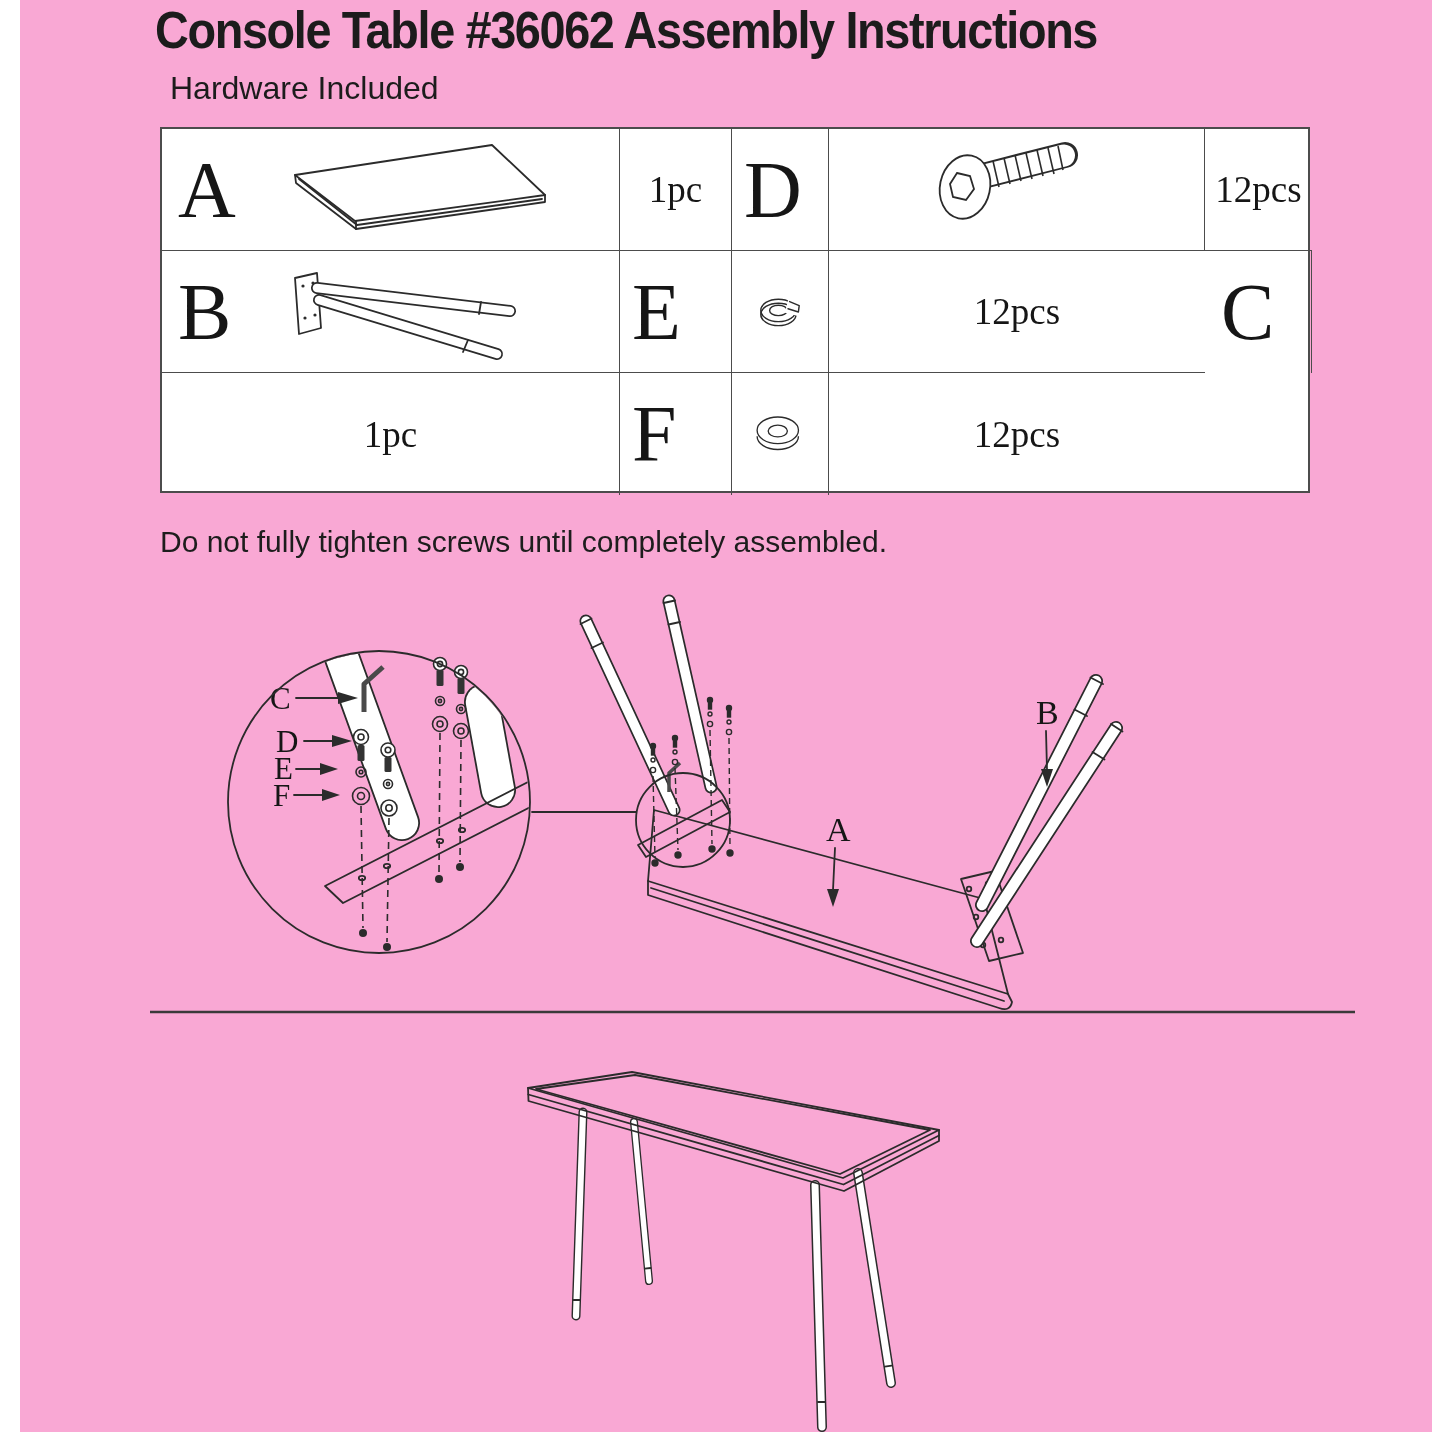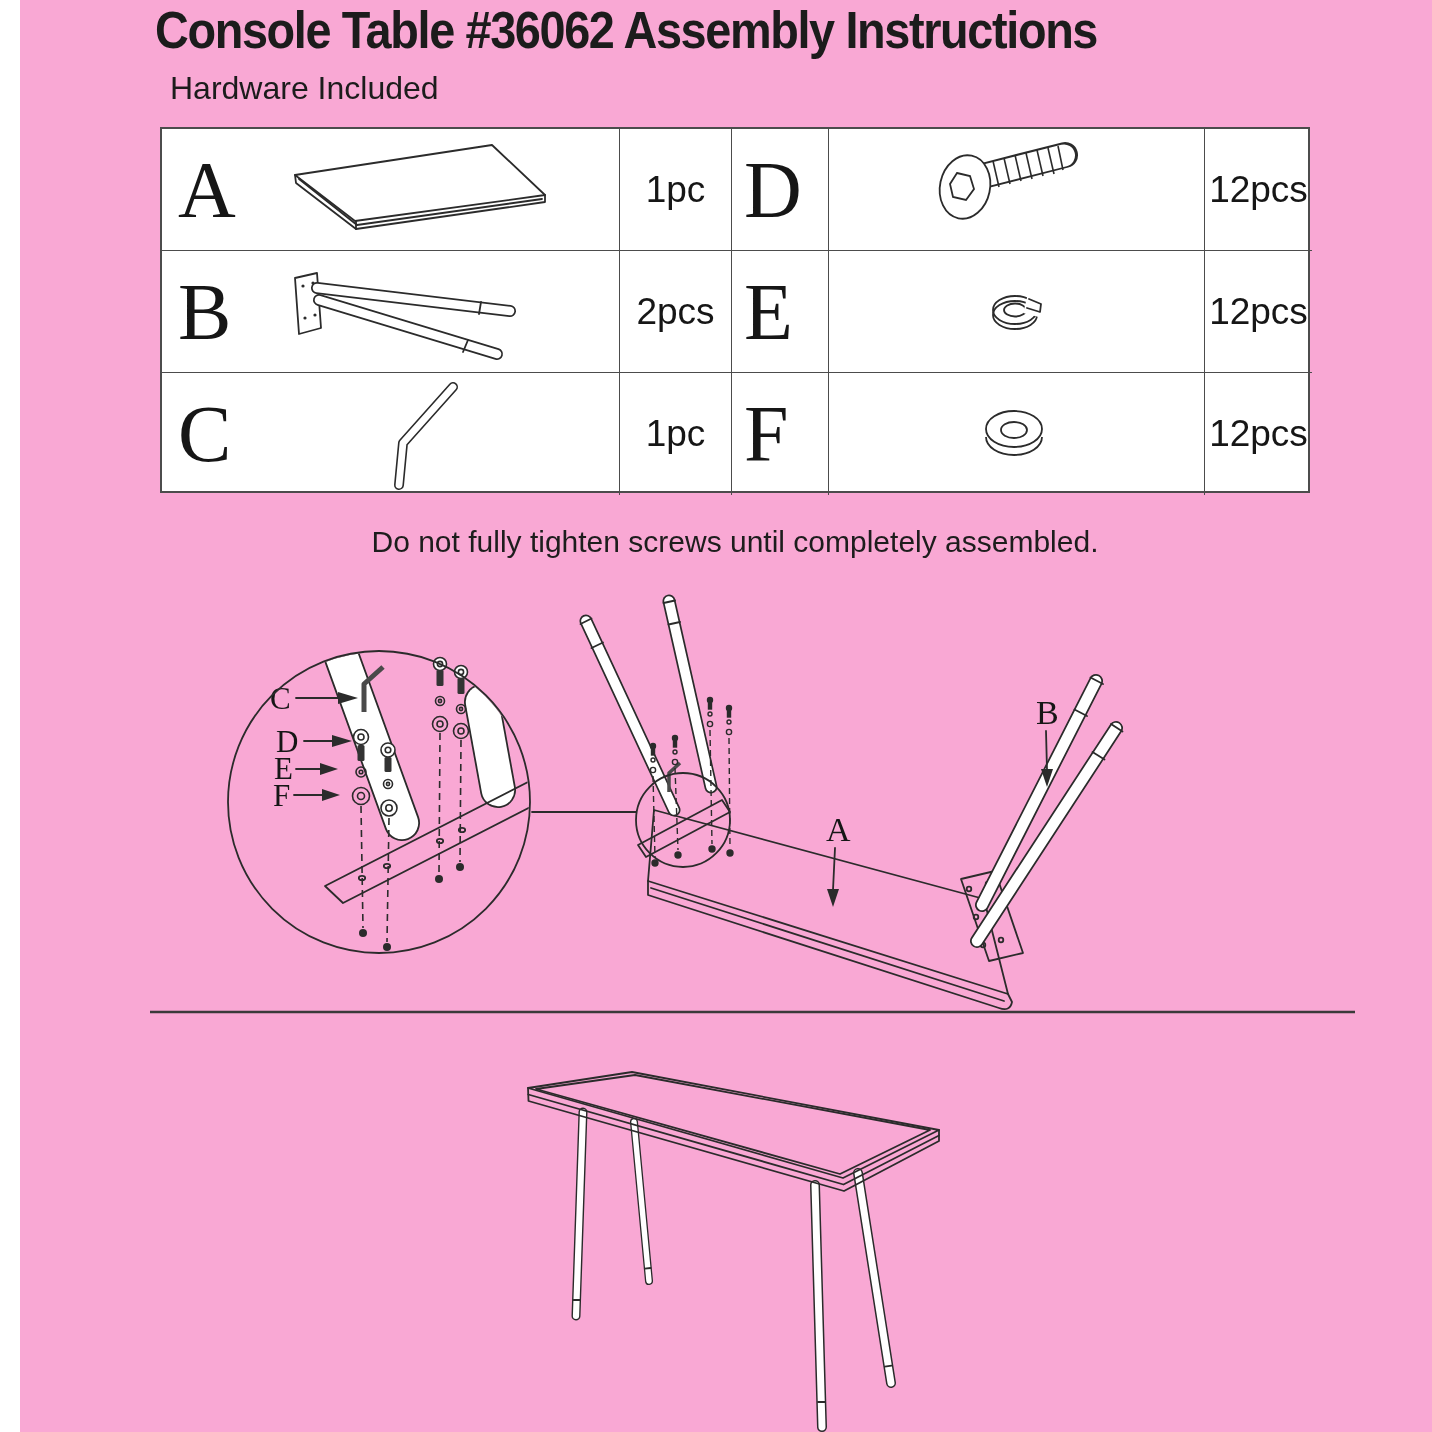--- a/index.html
+++ b/index.html
@@ -13,22 +13,22 @@
          display:grid;grid-template-columns:458px 112px 97px 376px 107px;
          grid-template-rows:122px 122px 122px;border:2px solid #4c4c4c;box-sizing:border-box;
          background:#fff;}
   .cell{border-right:1.5px solid #4c4c4c;border-bottom:1.5px solid #4c4c4c;
         display:flex;align-items:center;box-sizing:border-box;overflow:hidden;}
   .cell.last-col{border-right:none;}
   .cell.last-row{border-bottom:none;}
   .letter{font-family:"Liberation Serif",serif;font-size:80px;color:#161616;
           line-height:1;padding-left:16px;}
   .part-icon{flex:1;display:flex;justify-content:center;align-items:center;}
-  .qty{justify-content:center;font-family:Liberation Sans, sans-serif;font-size:37px;color:#161616;}
-  .note{position:absolute;left:140px;top:525px;width:1150px;text-align:center;
+  .qty{justify-content:center;font-family:Liberation Serif, serif;font-size:37px;color:#161616;}
+  .note{position:absolute;left:140px;top:525px;width:1150px;text-align:left;
         font-size:30px;color:#1d1d1d;}
   svg{display:block;}
   .lines{fill:none;stroke:#2b2b2b;stroke-width:1.8;stroke-linejoin:round;stroke-linecap:round;}
   .serif-label{font-family:"Liberation Serif",serif;fill:#161616;}
 </style>
 </head>
 <body>
 
 <div class="page">
 
@@ -82,21 +82,20 @@
             <circle cx="40" cy="59" r="1.6" fill="#2b2b2b"></circle>
           <path d="M 42 32 L 235 55" stroke="#2b2b2b" stroke-width="12" stroke-linecap="round" fill="none"></path>
           <path d="M 42 32 L 235 55" stroke="#fff" stroke-width="8.6" stroke-linecap="round" fill="none"></path>
           <line x1="206" y1="46" x2="204" y2="58" class="lines"></line>
           <path d="M 44 44 L 222 98" stroke="#2b2b2b" stroke-width="12" stroke-linecap="round" fill="none"></path>
           <path d="M 44 44 L 222 98" stroke="#fff" stroke-width="8.6" stroke-linecap="round" fill="none"></path>
           <line x1="193" y1="84" x2="188" y2="96" class="lines"></line>
         </svg>
       </span>
     </div>
-    <div class="cell qty">2pcs</div>
     <div class="cell">
       <span class="letter" style="padding-left:12px">E</span>
     </div>
     <div class="cell">
       <svg width="120" height="80" viewBox="0 0 120 80" style="margin:0 auto;">
         <ellipse cx="58" cy="38" rx="22" ry="14" fill="none" stroke="#2b2b2b" stroke-width="1.8"></ellipse>
         <ellipse cx="58" cy="38" rx="11" ry="6.5" fill="none" stroke="#2b2b2b" stroke-width="1.8"></ellipse>
         <ellipse cx="58" cy="43" rx="22" ry="14" fill="none" stroke="#2b2b2b" stroke-width="1.8"></ellipse>
         <rect x="68" y="26" width="22" height="18" fill="#fff" transform="rotate(14 79 35)"></rect>
         <path class="lines" d="M 72 27 L 84 32 L 83 40 L 70 36"></path>

